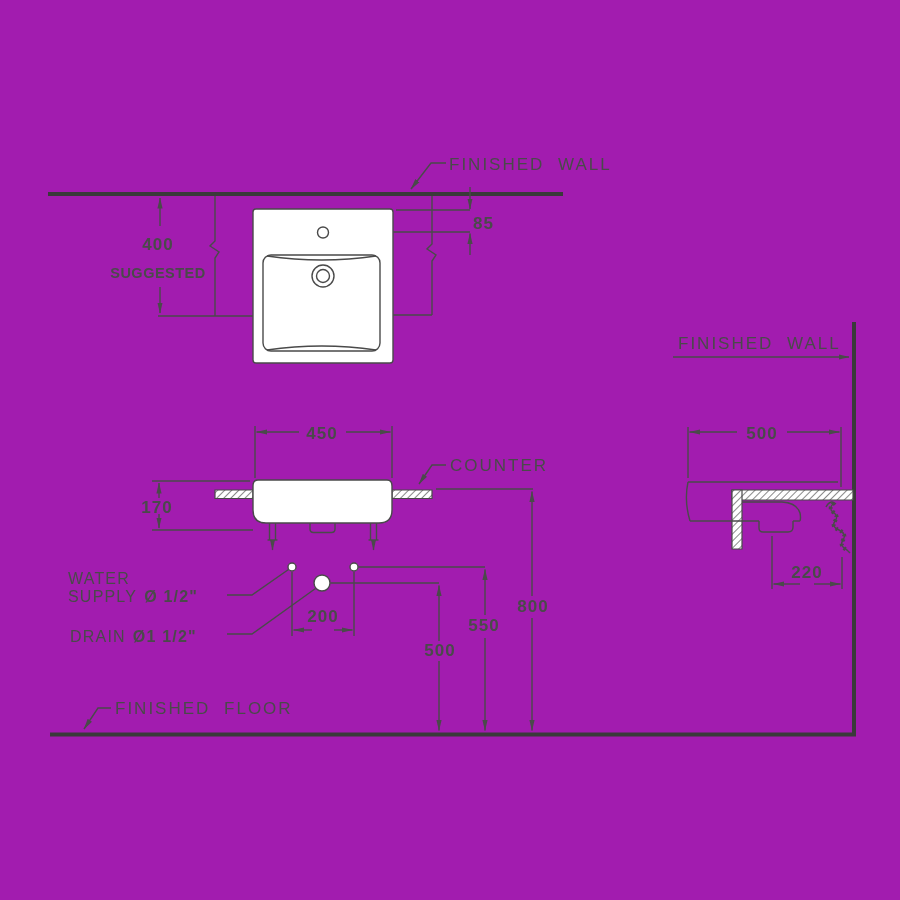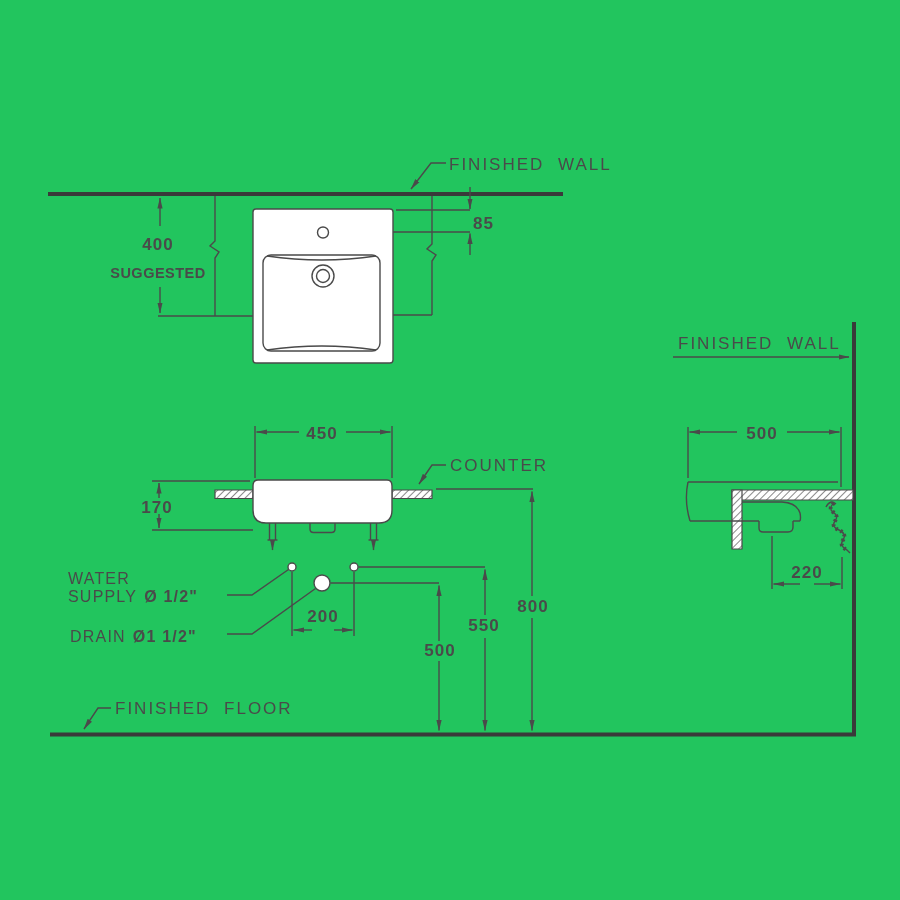--- a/index.html
+++ b/index.html
@@ -1,16 +1,16 @@
 <!DOCTYPE html>
 <html><head>
 <meta charset="utf-8">
 <style>
   html,body{margin:0;padding:0;background:#ffffff;}
-  #stage{position:relative;width:900px;height:900px;background:#22c55e;overflow:hidden;}
+  #stage{position:relative;width:900px;height:900px;background:#a21caf;overflow:hidden;}
   svg{position:absolute;left:0;top:0;}
   svg *{vector-effect:non-scaling-stroke;}
   .ln{stroke:#4a4a4a;stroke-width:1.4;fill:none;stroke-linecap:butt;}
   .thick{stroke:#3a3a3a;stroke-width:4;fill:none;}
   .fillw{fill:#ffffff;}
   .hatchbox{stroke:#4a4a4a;stroke-width:1.2;}
   text{fill:#4a4a4a;font-family:"Liberation Sans",sans-serif;}
   .lbl{font-size:17px;letter-spacing:2px;word-spacing:7px;}
   .lbl2{font-size:16px;letter-spacing:1.2px;}
   .dim{font-size:17px;font-weight:bold;letter-spacing:1px;}

